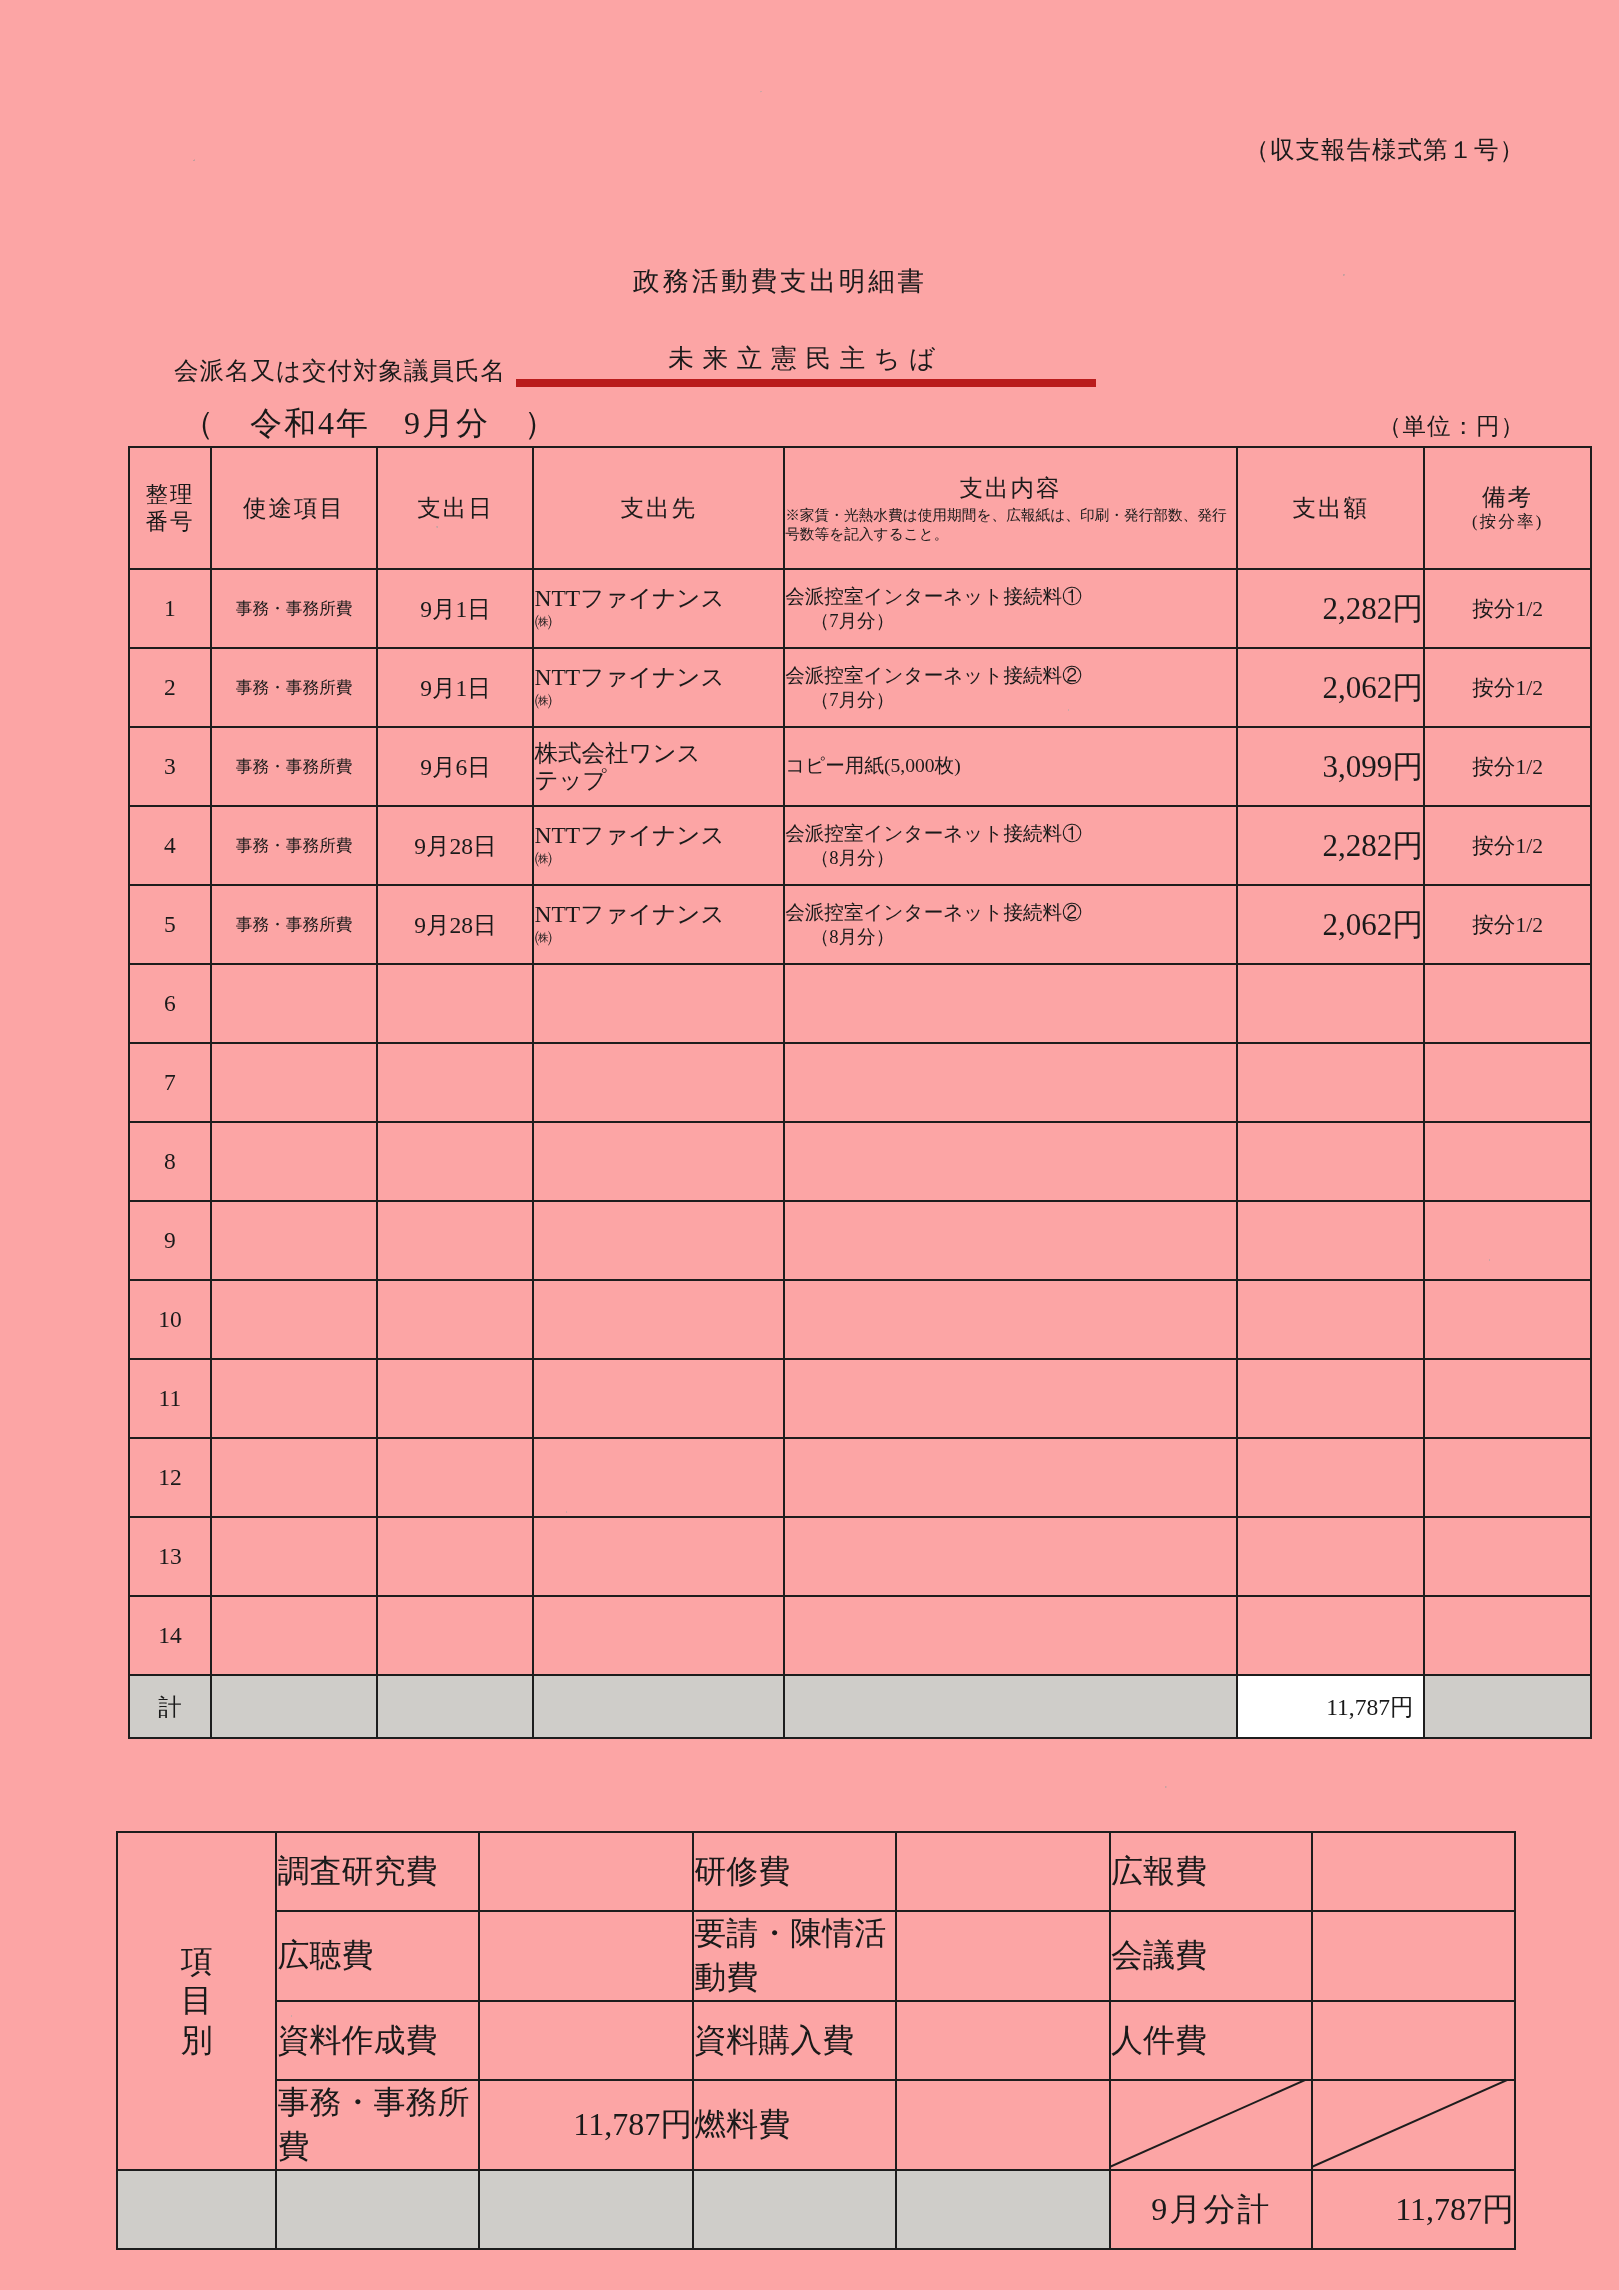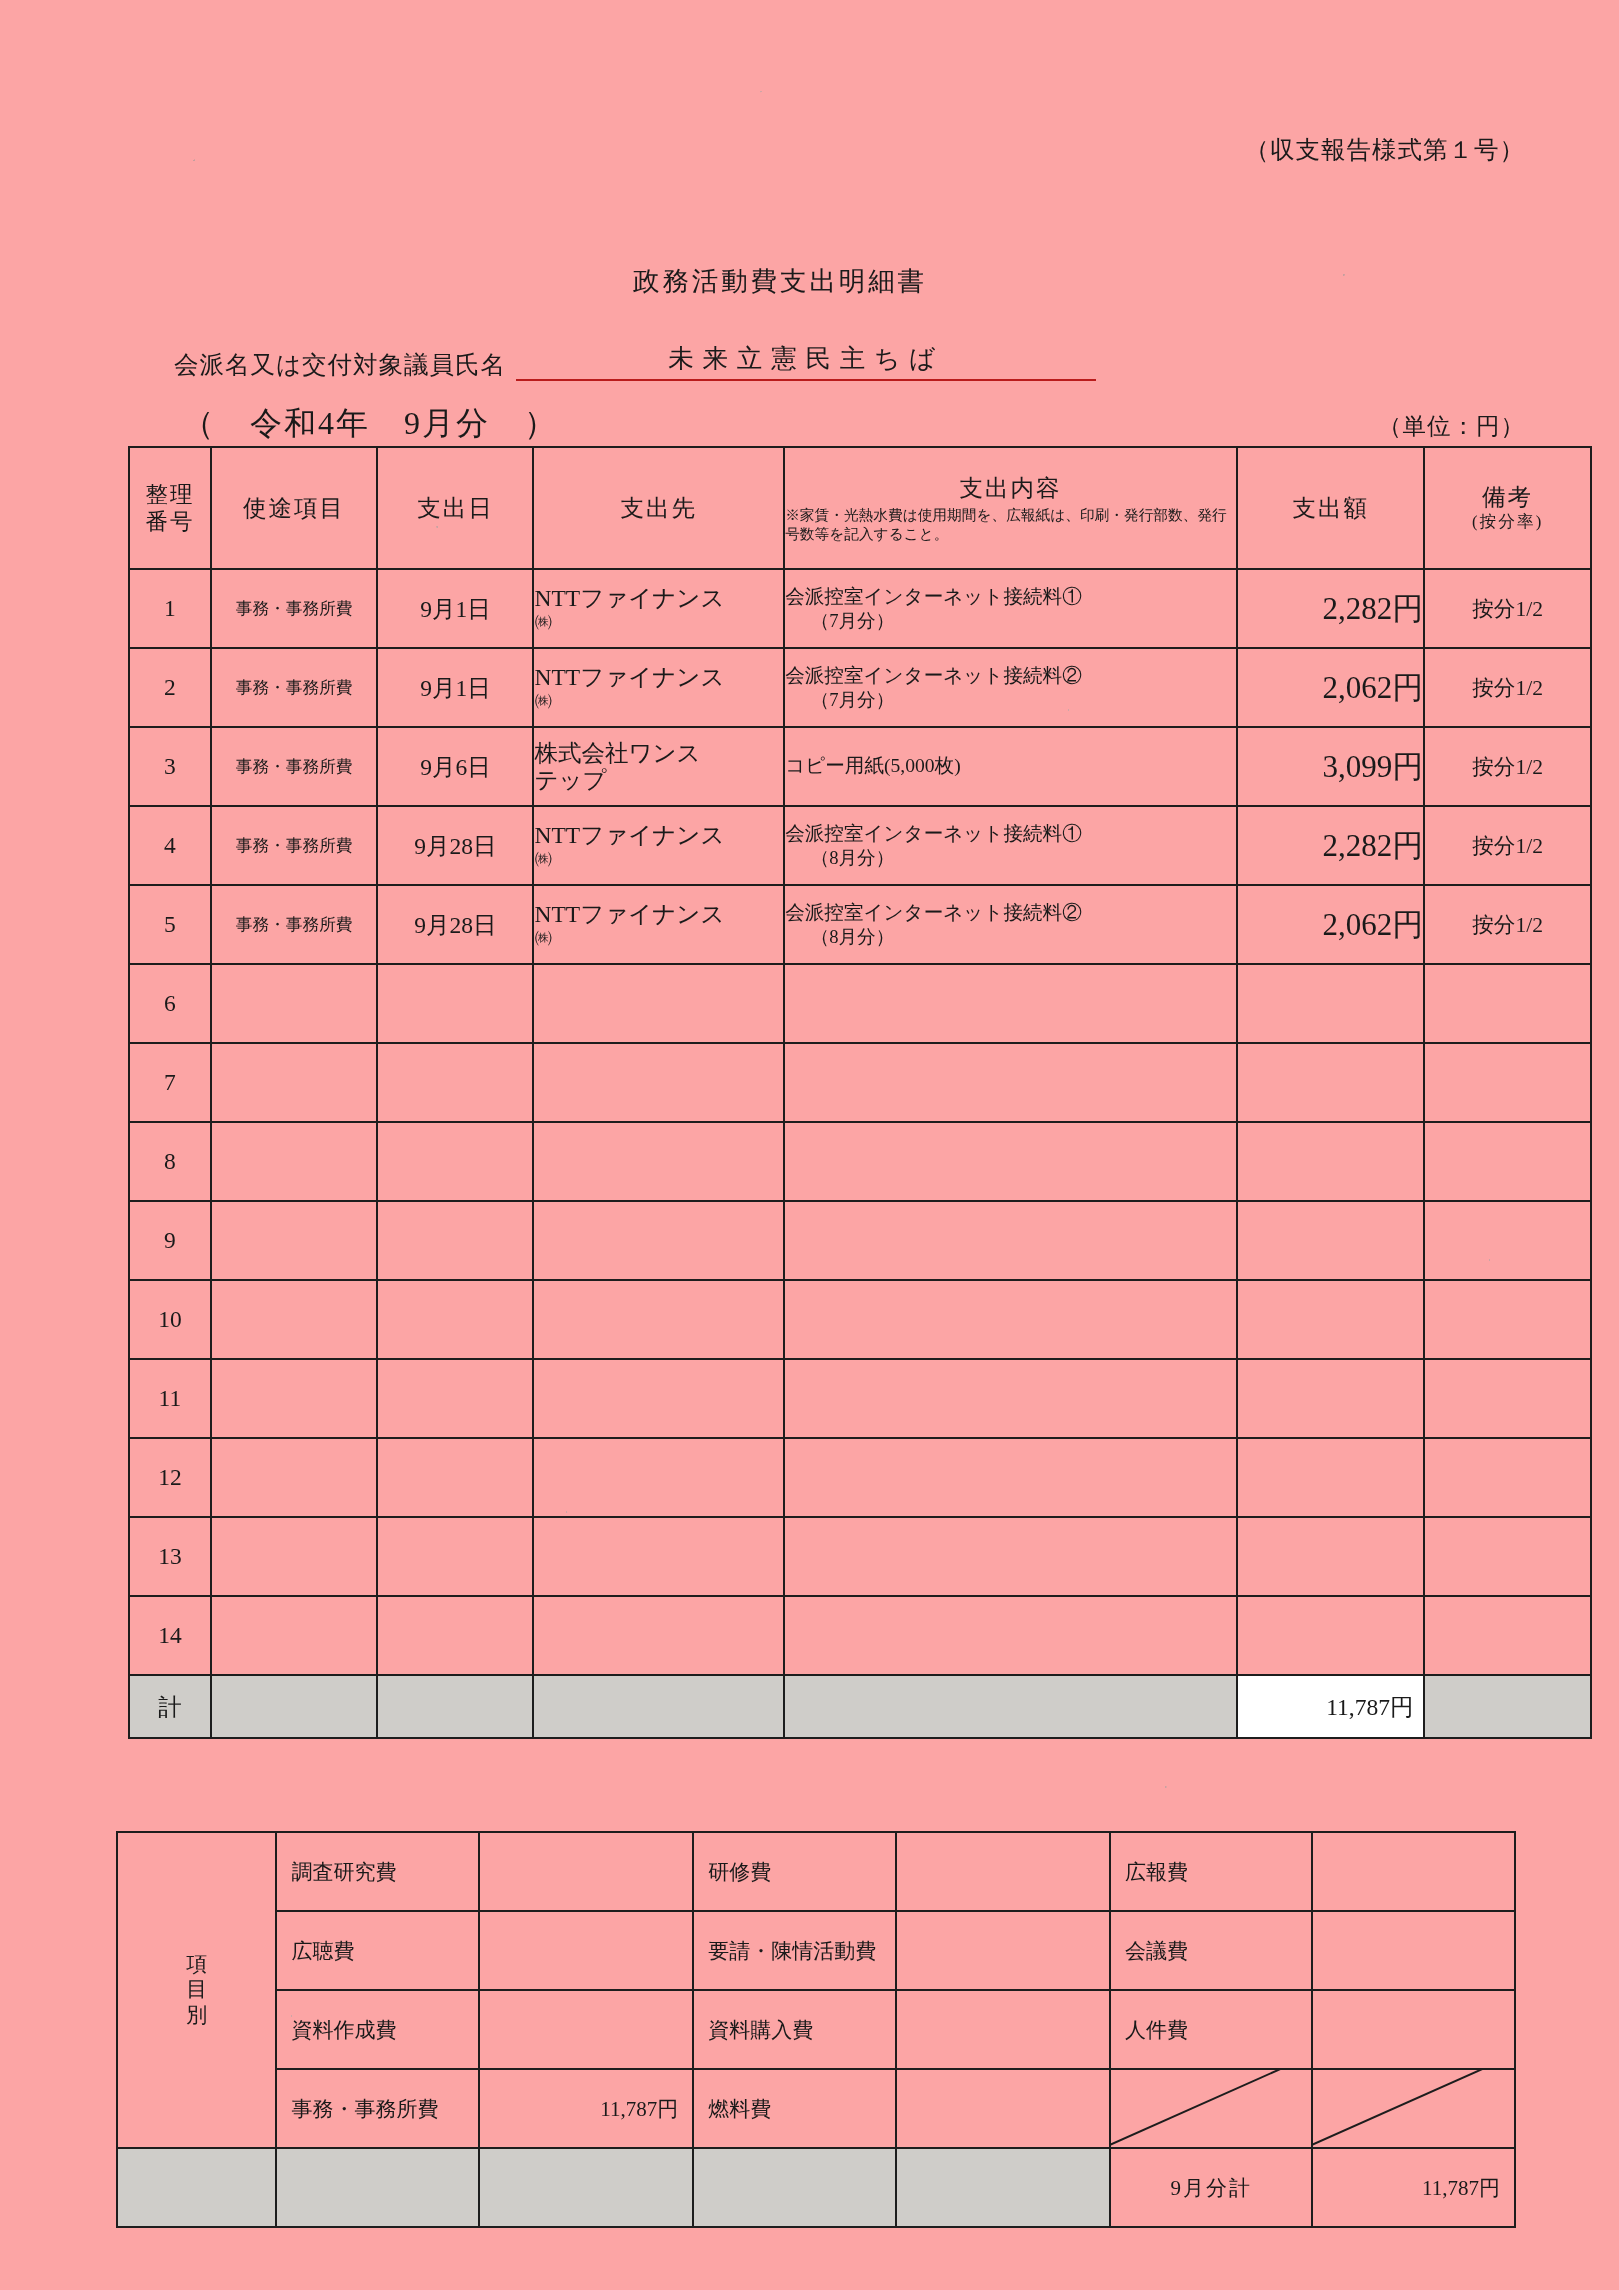--- a/index.html
+++ b/index.html
@@ -64,21 +64,21 @@
     letter-spacing: 2px;
     display: flex;
     align-items: flex-end;
   }
   .party-label { letter-spacing: 1px; }
   .party-value {
     margin-left: 9.8px;
     min-width: 549px;
     text-align: center;
     letter-spacing: 8.8px;
-    border-bottom: 2px solid #b91c1c;
+    border-bottom: 8px solid #b91c1c;
     padding: 0 15.7px 2.9px 15.7px;
     font-size: 25.5px;
   }
   .period {
     position: absolute;
     left: 182px;
     top: 402px;
     font-size: 32px;
     letter-spacing: 2px;
   }
@@ -196,22 +196,22 @@
     position: absolute;
     left: 116px;
     top: 1831px;
     width: 1400px;
     border-collapse: collapse;
     table-layout: fixed;
   }
   table.summary td {
     border: 2px solid #1d1d1d;
     height: 55px;
-    font-size: 21px;
-    padding: 0 14px;
+    font-size: 32px;
+    padding: 0 0;
     vertical-align: middle;
   }
   .s-side   { width: 137px; text-align: center; font-size: 23.5px; line-height: 1.22; }
   .s-lab    { width: 174px; letter-spacing: 1px; }
   .s-val    { width: 184px; text-align: right; }
   .s-lab2   { width: 174px; letter-spacing: 1px; }
   .s-val2   { width: 184px; text-align: right; }
   .s-lab3   { width: 174px; letter-spacing: 1px; }
   .s-val3   { width: 174px; text-align: right; }
   .small-lab { font-size: 16.7px; letter-spacing: 0; }

